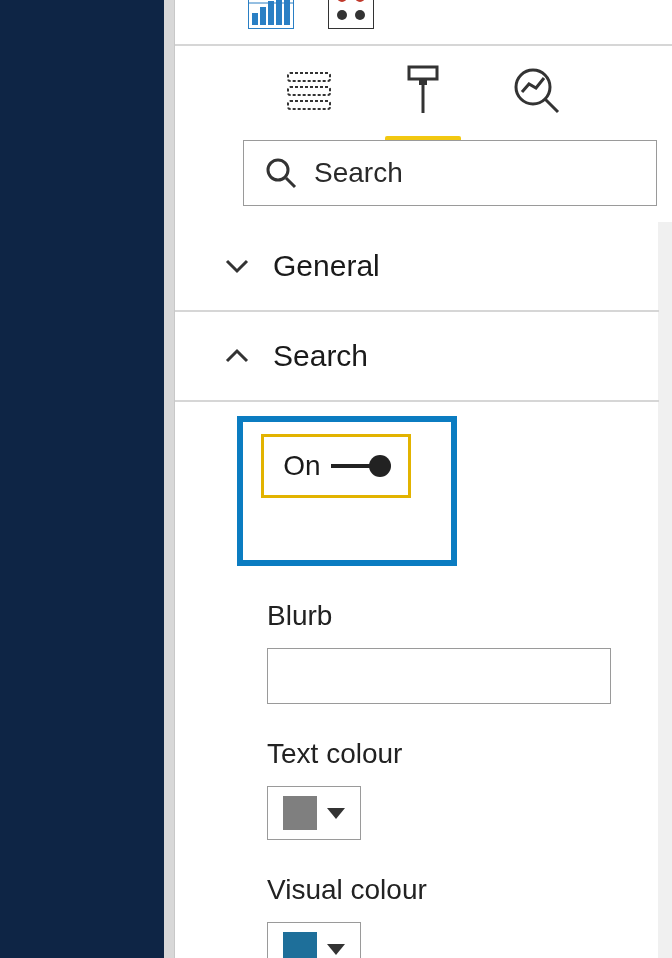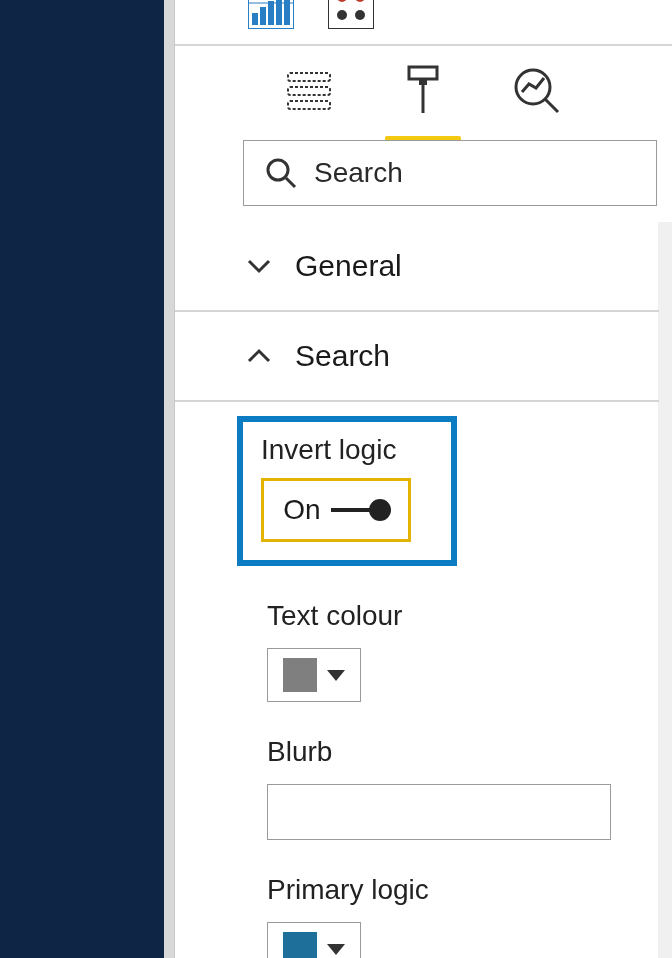--- a/index.html
+++ b/index.html
@@ -20,21 +20,21 @@
 
     .search-wrap { position: absolute; left: 68px; top: 140px; width: 414px; height: 66px; }
     .search-field { width: 100%; height: 100%; display:flex; align-items:center; border: 1px solid #9a9a9a; padding-left: 70px; position: relative; background:#fff; }
     .search-icon { position: absolute; left: 20px; top: 50%; transform: translateY(-50%); }
     .search-text { font-size: 28px; color: #2a2a2a; font-weight: 400; }
 
     .scroll-track { position: absolute; right: 0; top: 222px; width: 14px; height: 736px; background: #f0f0f0; }
 
     .sections { position: absolute; left: 0; top: 222px; width: 484px; }
 
-    .section-header { height: 90px; border-bottom: 2px solid #d6d6d6; display:flex; align-items:center; padding-left: 70px; gap: 22px; cursor: pointer; }
+    .section-header { height: 90px; border-bottom: 2px solid #d6d6d6; display:flex; align-items:center; padding-left: 48px; gap: 22px; cursor: pointer; }
     .section-header .label { font-size: 30px; font-weight: 400; color: #1a1a1a; }
 
     .highlight-box { margin: 14px 0 0 62px; width: 220px; height: 150px; border: 6px solid #0b7cc1; padding: 12px 0 0 18px; }
     .invert-label { font-size: 28px; color: #222; margin-bottom: 12px; }
     .toggle-frame { width: 150px; height: 64px; border: 3px solid #e2b300; display:flex; align-items:center; justify-content:center; gap: 10px; padding: 13px 10px; }
     .toggle-state { font-size: 28px; color: #1a1a1a; }
     .toggle-ctrl { width: 58px; height: 20px; position: relative; }
     .toggle-bar { position:absolute; left:0; top:8px; width:58px; height:4px; background:#222; }
     .toggle-knob { position:absolute; right:-2px; top:-1px; width:22px; height:22px; background:#222; border-radius:50%; }
 
@@ -134,45 +134,44 @@
       </div>
 
       <div class="section-header">
         <svg class="chevron" viewBox="0 0 28 28">
             <polyline points="4,19 14,9 24,19" fill="none" stroke="#333" stroke-width="3"></polyline>
           </svg>
         <span class="label">Search</span>
       </div>
 
       <div class="highlight-box">
-        <div class="invert-label">Invert logic</div>
         <div class="toggle-frame">
           <span class="toggle-state">On</span>
           <div class="toggle-ctrl">
             <div class="toggle-bar"></div>
             <div class="toggle-knob"></div>
           </div>
         </div>
+      </div>
+
+      <div class="field-group">
+        <div class="field-label">Blurb</div>
+        <input class="text-input" value="" style="">
       </div>
 
       <div class="field-group">
         <div class="field-label">Text colour</div>
         <div class="color-picker">
           <div class="swatch"></div>
           <div class="caret-down"></div>
         </div>
       </div>
 
       <div class="field-group">
-        <div class="field-label">Blurb</div>
-        <input class="text-input" value="" style="">
-      </div>
-
-      <div class="field-group">
-        <div class="field-label">Primary logic</div>
+        <div class="field-label">Visual colour</div>
         <div class="color-picker">
           <div class="swatch blue"></div>
           <div class="caret-down"></div>
         </div>
       </div>
 
     </div>
 
   </div>
 </div>

